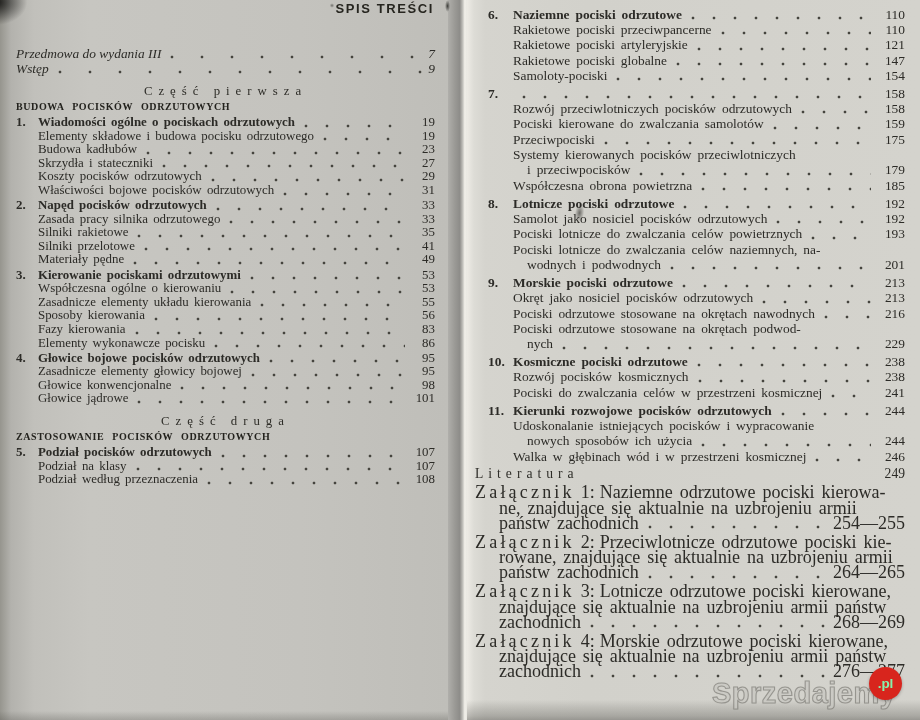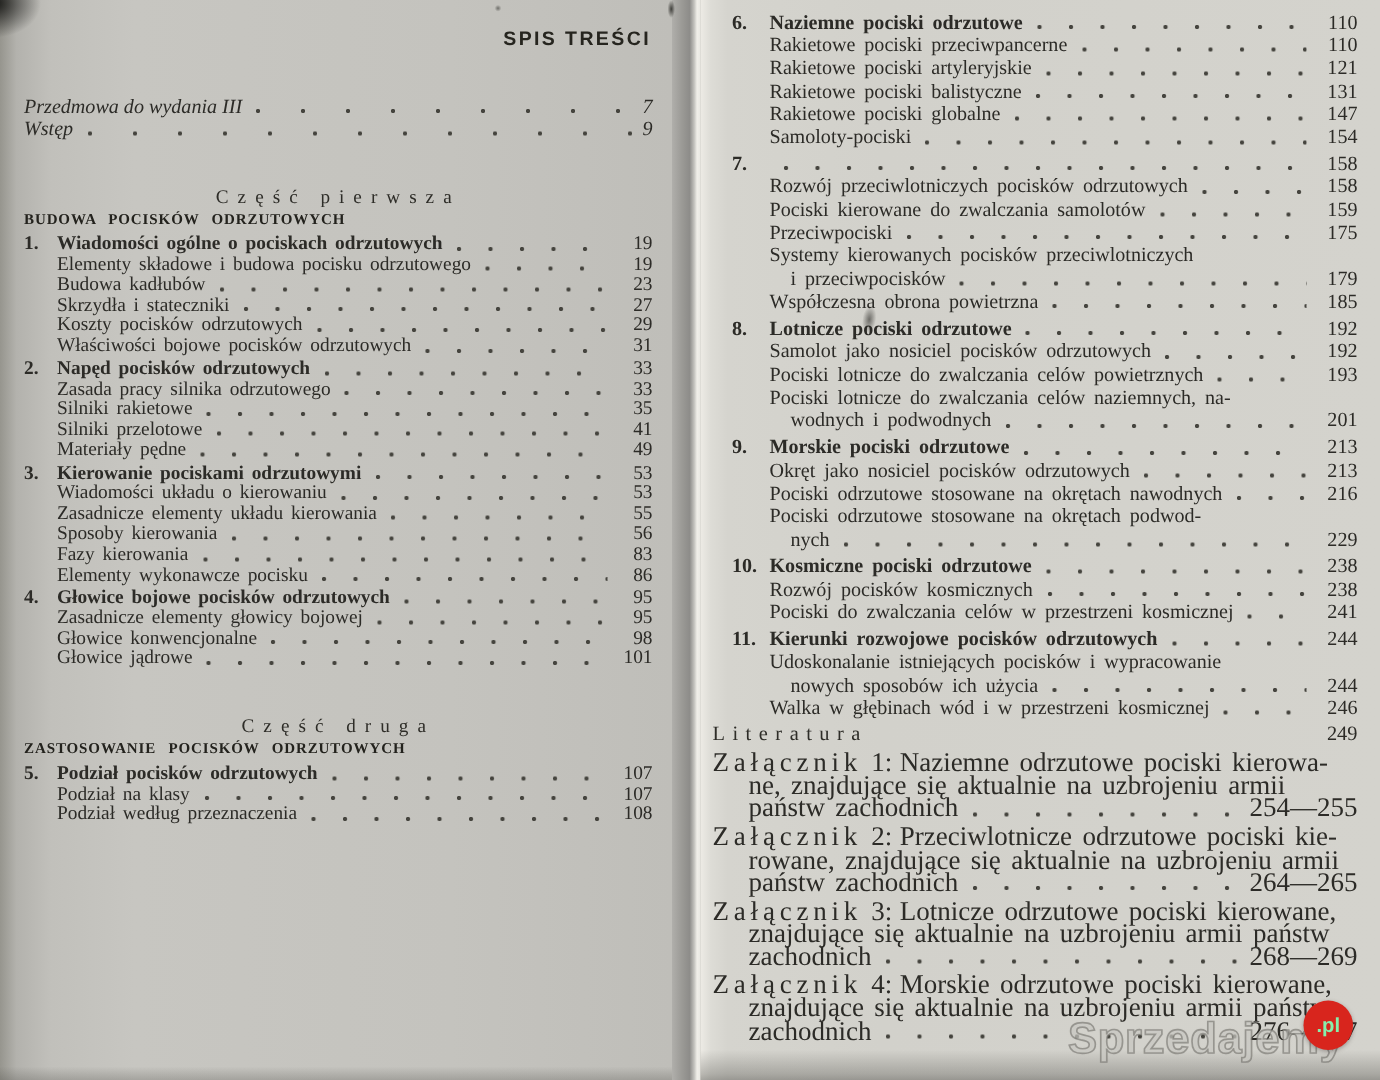--- a/index.html
+++ b/index.html
@@ -24,30 +24,30 @@
   }
   .spine{
     position:absolute;top:0;left:448px;width:19px;height:720px;
     background:linear-gradient(90deg,#b0afab 0%,#9b9a96 35%,#8d8c89 62%,#c4c3be 78%,#f1efe9 88%,#e9e8e2 100%);
   }
   .bottom-shade{
     position:absolute;left:0;bottom:0;width:448px;height:9px;
     background:linear-gradient(180deg, rgba(75,74,69,0) 0%, rgba(75,74,69,0.28) 100%);
   }
   
-  .lp-inner{padding:18px 13px 0 16px;}
+  .lp-inner{padding:1px 13px 0 16px;}
   .running-head{
     font-family:"Liberation Sans", sans-serif;font-weight:700;font-size:13px;
     letter-spacing:1.6px;text-align:right;color:#26251f;padding-right:1px;
   }
   .front-matter{margin-top:30px;}
   .front-matter .line{font-style:italic;font-size:13.4px;line-height:15px;}
   .part-label{
     text-align:center;font-size:12.8px;letter-spacing:6px;color:#2e2d28;
-    margin-top:31px;line-height:14px;
+    margin-top:8px;line-height:14px;
   }
   .part-title{
     text-align:left;font-weight:700;font-size:10px;letter-spacing:0.6px;
     word-spacing:5px;line-height:15px;margin-top:1px;color:#23221d;
   }
   .lp-entries{margin-top:2px;}
   .lp-entries .line{font-size:12.9px;line-height:13.6px;word-spacing:2px;}
   .lp-entries .num{width:22px;}
   .lp-entries .entry.chapter{margin-top:1.5px;}
   .lp-entries .pg{min-width:26px;}
@@ -231,21 +231,21 @@
               <div class="line">
                 <span class="num">3.</span>
                 <span class="t">Kierowanie pociskami odrzutowymi</span>
                 <span class="leader"></span>
                 <span class="pg">53</span>
               </div>
             </div>
             <div class="entry">
               <div class="line">
                 <span class="num"></span>
-                <span class="t">Wiadomości układu o kierowaniu</span>
+                <span class="t">Współczesna ogólne o kierowaniu</span>
                 <span class="leader"></span>
                 <span class="pg">53</span>
               </div>
             </div>
             <div class="entry">
               <div class="line">
                 <span class="num"></span>
                 <span class="t">Zasadnicze elementy układu kierowania</span>
                 <span class="leader"></span>
                 <span class="pg">55</span>
@@ -360,28 +360,20 @@
               <span class="leader"></span>
               <span class="pg">110</span>
             </div>
           </div>
           <div class="entry">
             <div class="line">
               <span class="num"></span>
               <span class="t">Rakietowe pociski artyleryjskie</span>
               <span class="leader"></span>
               <span class="pg">121</span>
-            </div>
-          </div>
-          <div class="entry">
-            <div class="line">
-              <span class="num"></span>
-              <span class="t">Rakietowe pociski balistyczne</span>
-              <span class="leader"></span>
-              <span class="pg">131</span>
             </div>
           </div>
           <div class="entry">
             <div class="line">
               <span class="num"></span>
               <span class="t">Rakietowe pociski globalne</span>
               <span class="leader"></span>
               <span class="pg">147</span>
             </div>
           </div>

